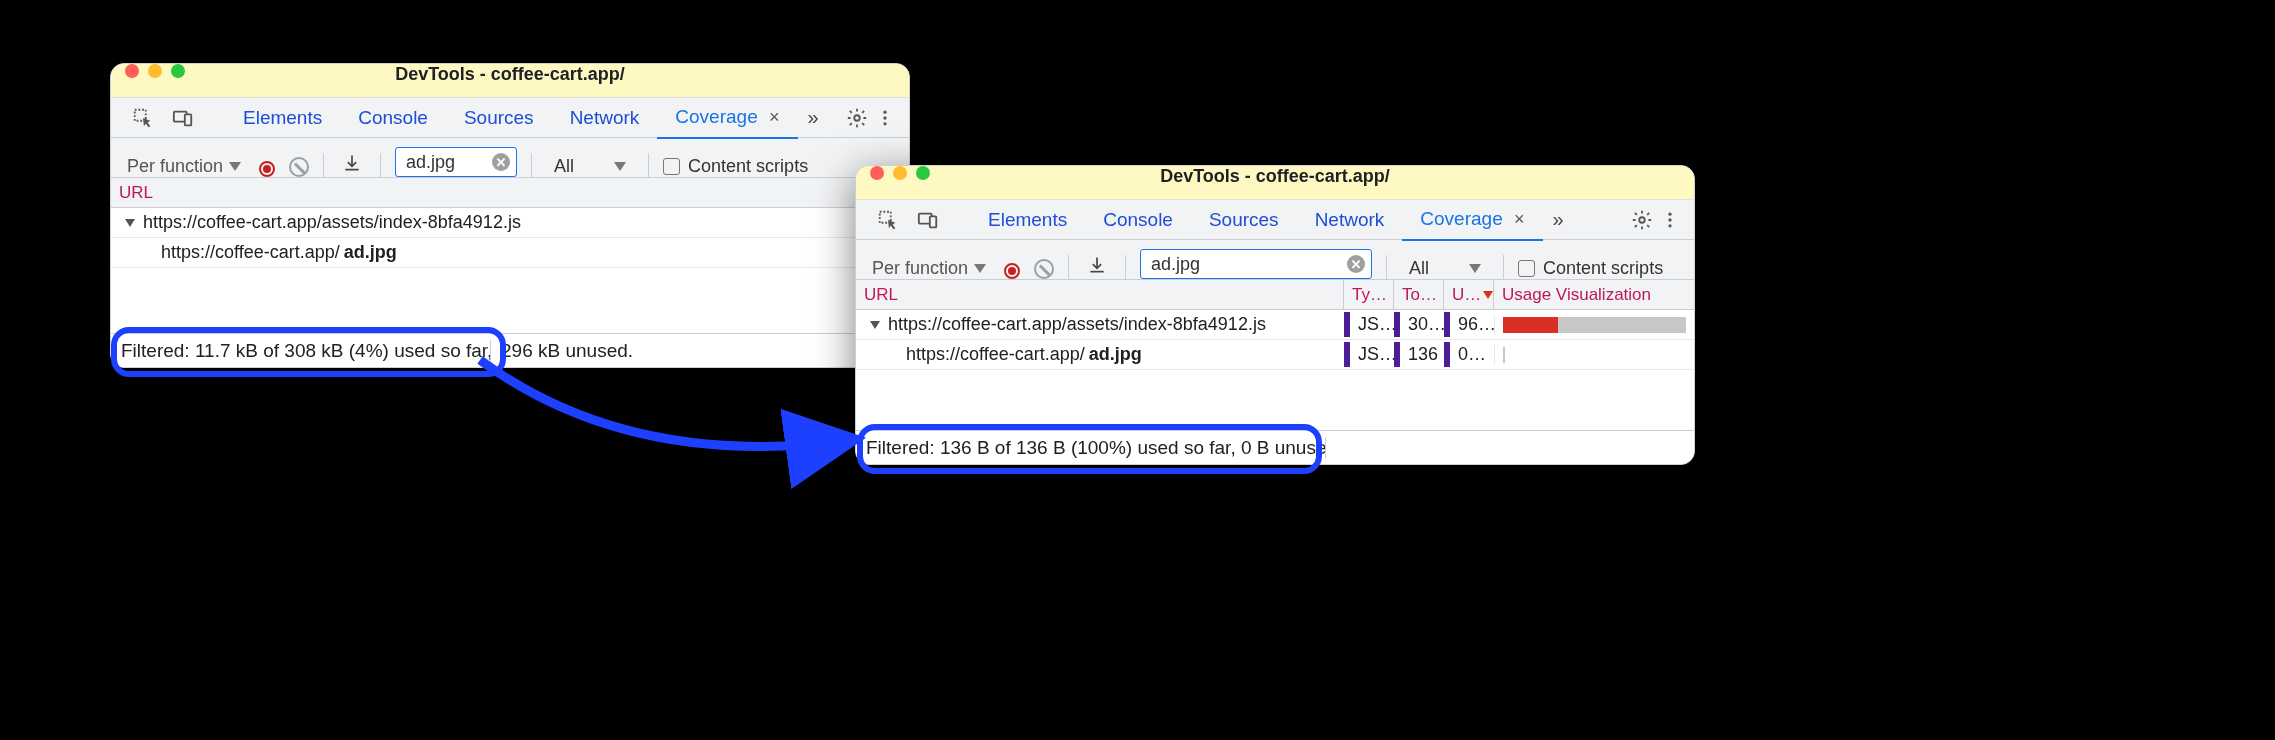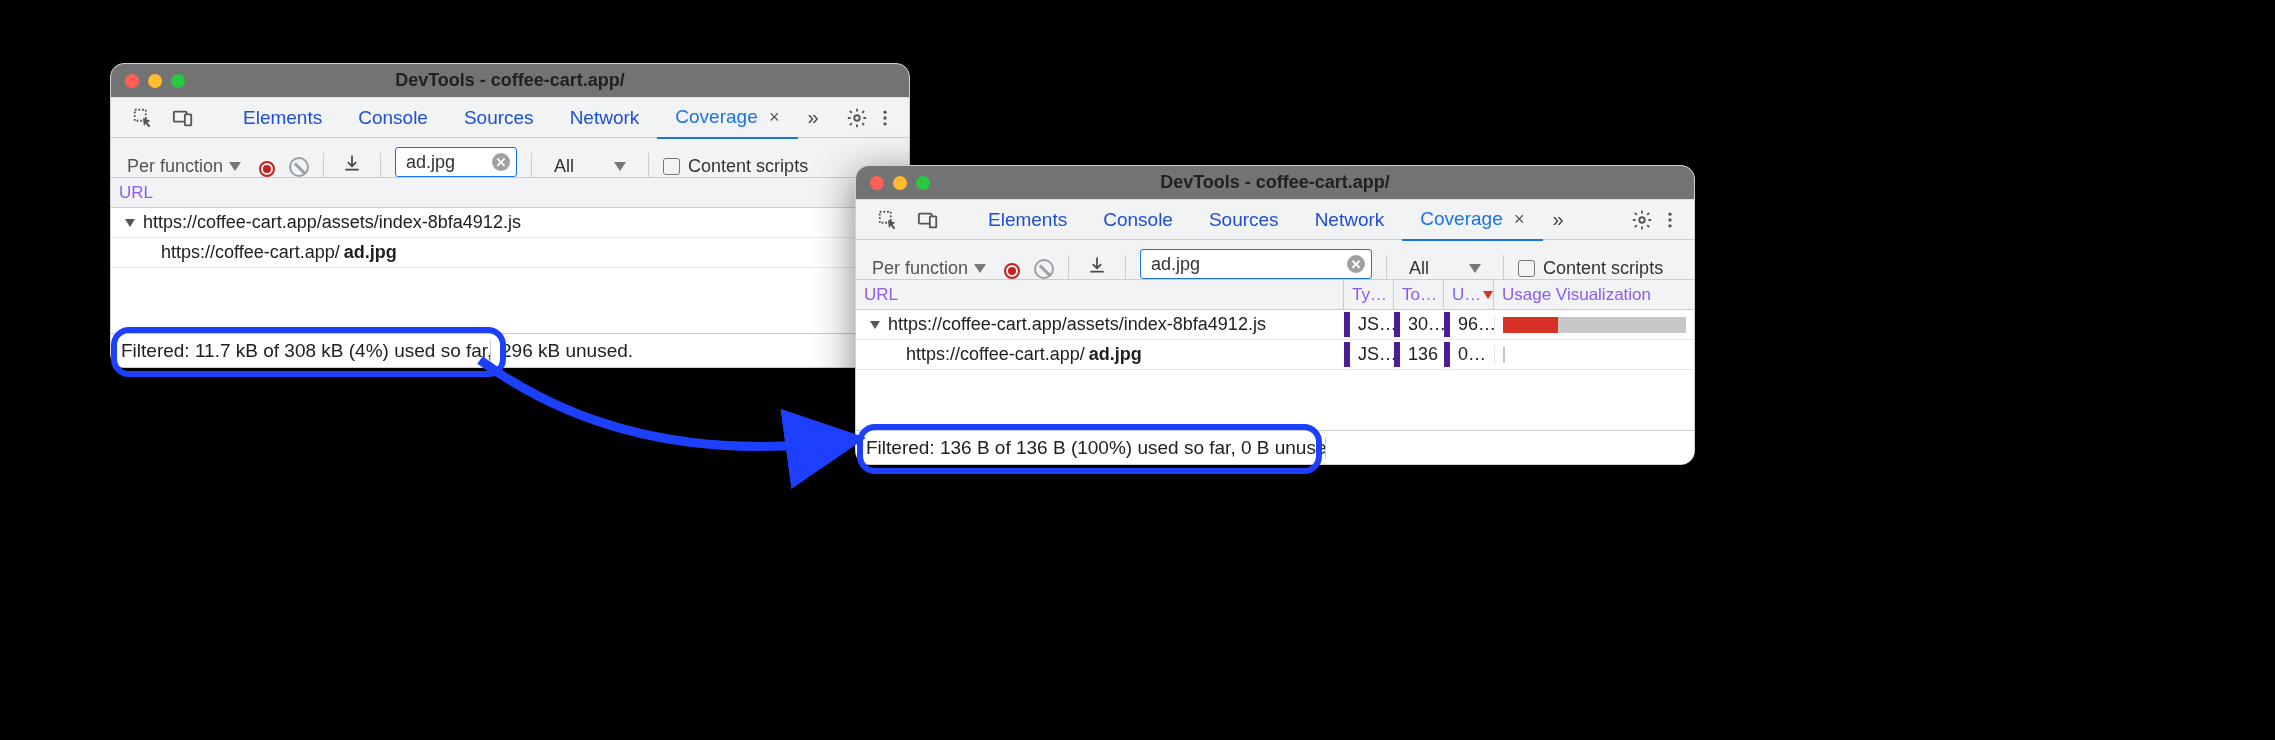--- a/index.html
+++ b/index.html
@@ -41,23 +41,23 @@
   }
   .win-right{
     left:855px; top:165px; width:840px; height:300px;
     z-index:5;
   }
 
   
   .titlebar{
     height:34px;
     display:flex;
-    align-items:center;
+    align-items:flex-start;
     padding:0 14px;
-    background:#737373;
+    background:#fef9c3;
     border-bottom:1px solid #e0e0e0;
   }
   .traffic{display:flex;gap:9px;}
   .tl{width:14px;height:14px;border-radius:50%;}
   .tl.close{background:var(--mac-close);}
   .tl.min {background:var(--mac-min);}
   .tl.max {background:var(--mac-max);}
   .title{flex:1;text-align:center;font-weight:600;font-size:18px;margin-left:-60px;}
 
   
@@ -124,21 +124,21 @@
   .cb-wrap{display:flex;align-items:center;gap:8px;font-size:18px;color:#333;}
 
   
   .thead{
     display:flex;align-items:stretch;
     background:var(--panel-bg);
     border-bottom:1px solid var(--border);
     height:30px;
     font-size:17px;
   }
-  .th{padding:4px 8px;border-right:1px solid var(--border);color:#8b5cf6;display:flex;align-items:center;}
+  .th{padding:4px 8px;border-right:1px solid var(--border);color:#be185d;display:flex;align-items:center;}
   .th.url{flex:1;}
   .th.sm{width:50px;white-space:nowrap;overflow:hidden;}
   .th.viz{width:200px;}
   .redtri{width:0;height:0;border-left:5px solid transparent;border-right:5px solid transparent;border-top:8px solid #d93025;margin-left:2px;}
   .tbody{font-size:18px;}
   .trow{display:flex;align-items:center;height:30px;border-bottom:1px solid #e8e8e8;}
   .cell{padding:2px 8px;overflow:hidden;white-space:nowrap;}
   .cell.url{flex:1;display:flex;align-items:center;gap:4px;}
   .cell.sm{width:50px;border-left:6px solid #4c1d95;}
   .cell.viz{width:200px;border-left:1px solid #e8e8e8;display:flex;align-items:center;}

